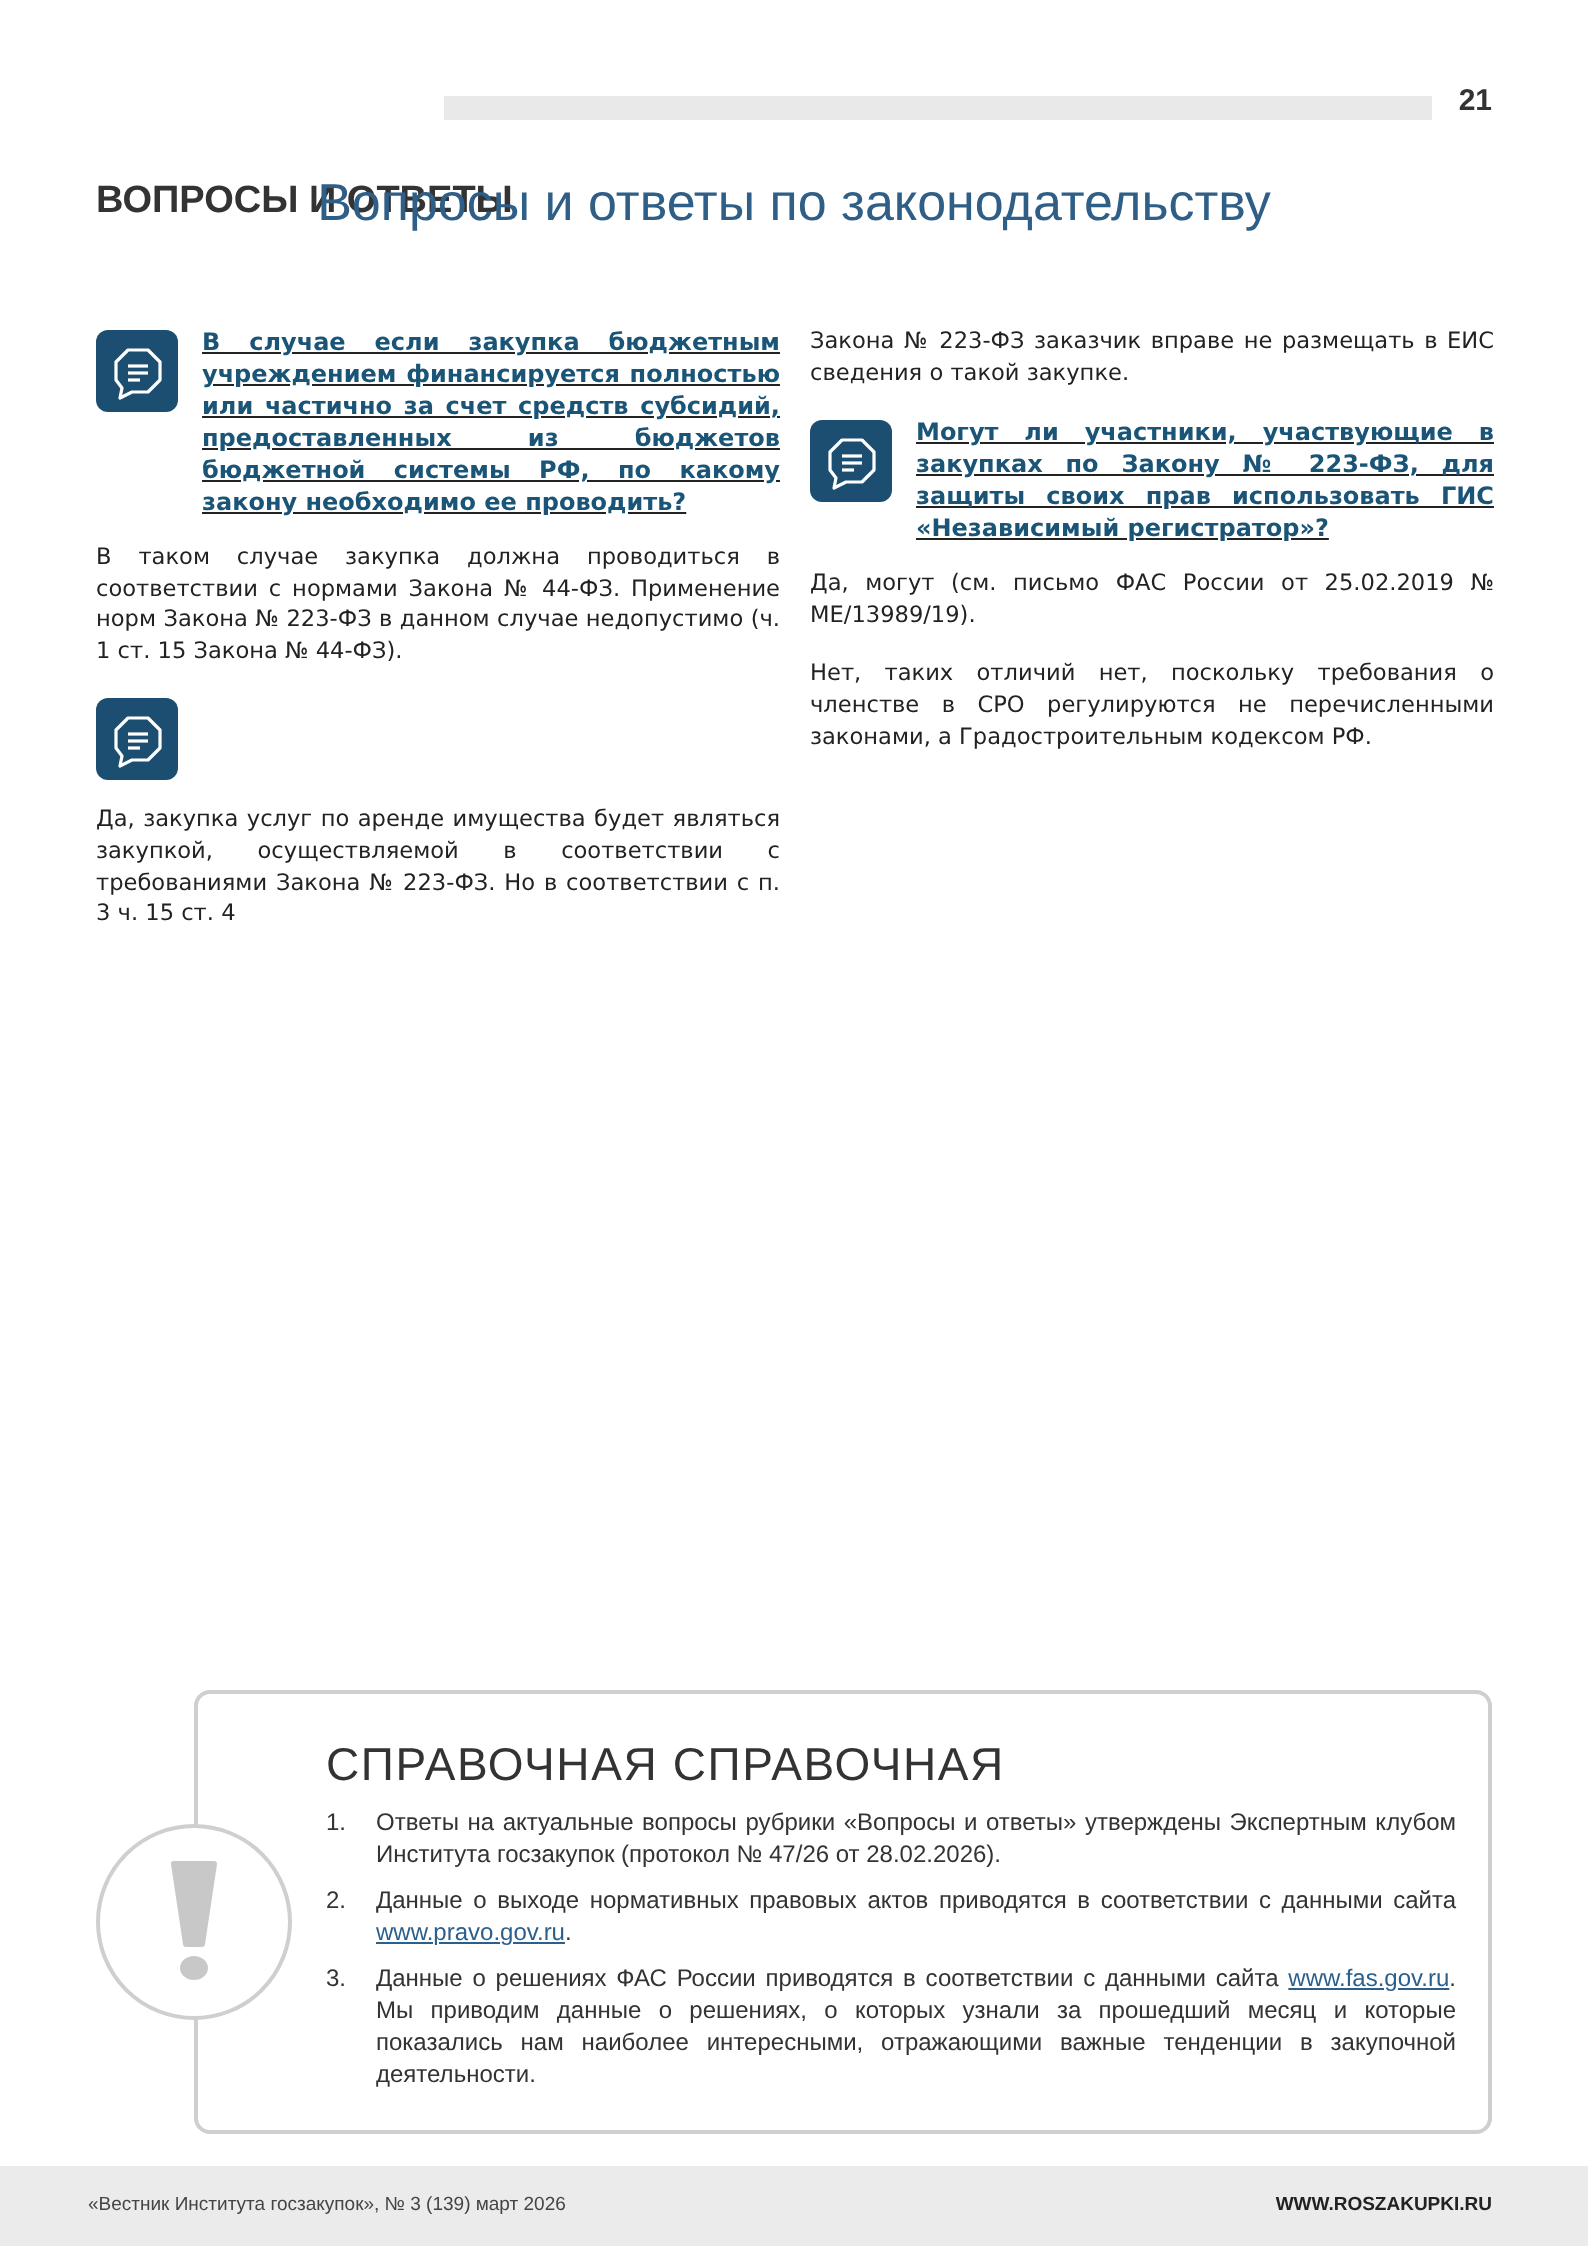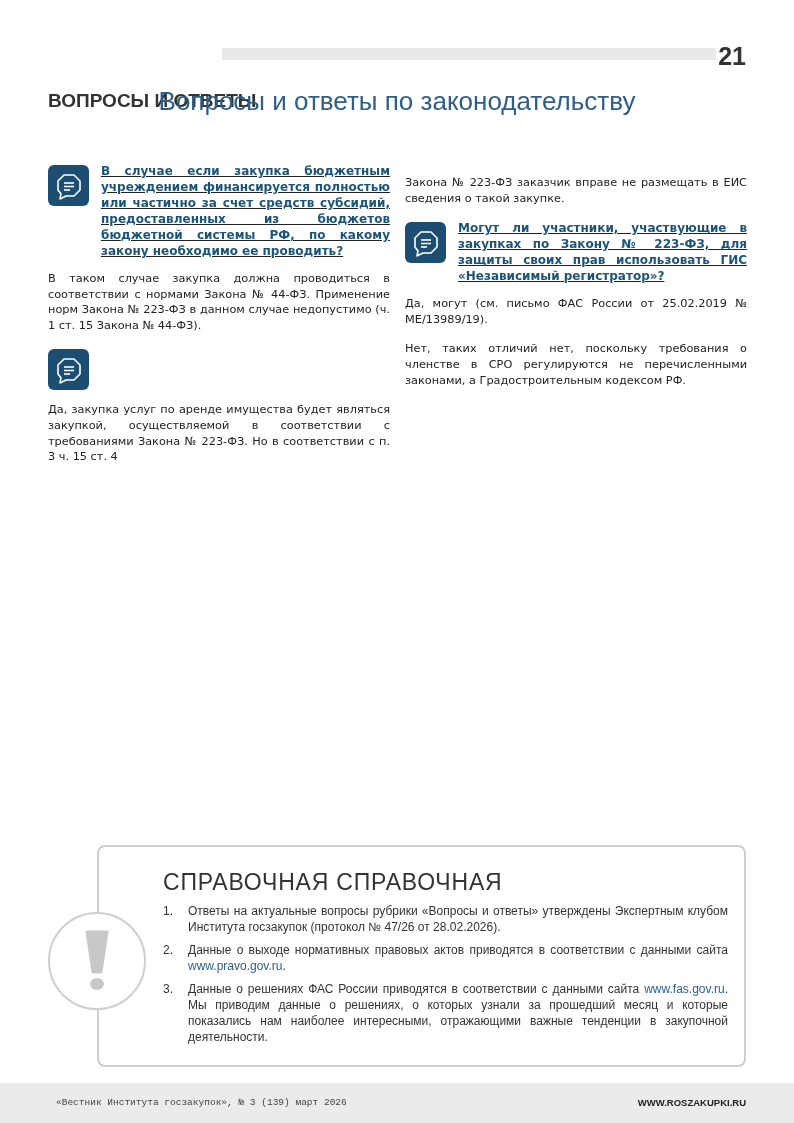--- a/index.html
+++ b/index.html
@@ -2,46 +2,46 @@
 <html><head>
   <meta charset="utf-8">
   <style>
     * { box-sizing: border-box; margin: 0; padding: 0; }
     html, body { width: 794px; height: 1123px; background: #ffffff; overflow: hidden; }
     body { position: relative; font-family: "DejaVu Sans", sans-serif; color: #222; }
 
     .header { position: absolute; top: 42px; left: 48px; width: 698px; height: 22px; }
     .section-label { position: absolute; left: 0; top: 2px; font-family: "Liberation Sans", sans-serif; font-weight: bold; font-size: 19px; color: #333; letter-spacing: 0px; margin-top: 46px; }
     .header-bar { position: absolute; left: 174px; top: 6px; width: 494px; height: 12px; background: #e9e9e9; }
-    .page-num { position: absolute; right: 0; top: 0px; font-family: "Liberation Sans", sans-serif; font-weight: bold; font-size: 25px; color: #333; }
+    .page-num { position: absolute; right: 0; top: 0px; font-family: "Liberation Sans", sans-serif; font-weight: bold; font-size: 15px; color: #333; }
 
     .title { position: absolute; top: 85px; left: 0; width: 794px; text-align: center; font-family: "Liberation Sans", sans-serif; font-size: 26px; line-height: 32px; color: #2f5e86; font-weight: normal; }
 
     .col { position: absolute; top: 163px; width: 342px; }
     .col-left { left: 48px; }
     .col-right { left: 405px; }
 
     .qa-q { position: relative; display: flex; align-items: flex-start; margin-bottom: 12px; text-decoration: underline; }
     .q-icon { flex: 0 0 41px; width: 41px; height: 41px; background: #1c4e71; border-radius: 6px; margin-right: 12px; margin-top: 2px; display: flex; align-items: center; justify-content: center; }
     .q-text { font-family: "DejaVu Sans", sans-serif; font-weight: bold; font-size: 12px; line-height: 16px; color: #1a5578; text-align: justify; }
     .answer { font-family: "DejaVu Sans", sans-serif; font-size: 11.3px; line-height: 15.6px; color: #222; text-align: justify; margin-bottom: 14px; }
-    .cont { margin-bottom: 14px; margin-top: 12px; }
+    .cont { margin-bottom: 14px; }
 
     .info-box { position: absolute; left: 97px; top: 845px; width: 649px; height: 222px; border: 2.5px solid #cfcfcf; border-radius: 8px; }
     .info-title { position: absolute; left: 64px; top: 22px; font-family: "Liberation Sans", sans-serif; font-size: 23px; color: #333; letter-spacing: 0.8px; }
     .info-list { position: absolute; left: 64px; top: 56px; width: 565px; list-style: none; }
     .info-list li { display: flex; font-family: "Liberation Sans", sans-serif; font-size: 12px; line-height: 16px; color: #333; margin-bottom: 7px; text-align: justify; }
     .info-list .num { flex: 0 0 25px; }
     .info-list .txt { flex: 1; }
-    .link { color: #2b5f8c; }
+    .link { color: #2b5f8c; text-decoration: underline; }
 
     .warn { position: absolute; left: 48px; top: 912px; width: 98px; height: 98px; border-radius: 50%; border: 2.5px solid #cfcfcf; background: #fff; display: flex; align-items: center; justify-content: center; }
 
     .footer { position: absolute; left: 0; top: 1083px; width: 794px; height: 40px; background: #ebebeb; }
-    .footer-left { position: absolute; left: 56px; top: 14px; font-family: Liberation Mono, monospace; font-size: 9.5px; color: #444; }
+    .footer-left { position: absolute; left: 44px; top: 14px; font-family: Liberation Sans, sans-serif; font-size: 9.5px; color: #444; }
     .footer-right { position: absolute; right: 48px; top: 14px; font-family: "Liberation Sans", sans-serif; font-size: 9.5px; font-weight: bold; color: #222; }
   </style>
 </head>
 <body>
 
 <div class="header">
   <span class="section-label">ВОПРОСЫ И ОТВЕТЫ</span>
   <div class="header-bar"></div>
   <span class="page-num">21</span>
 </div>

